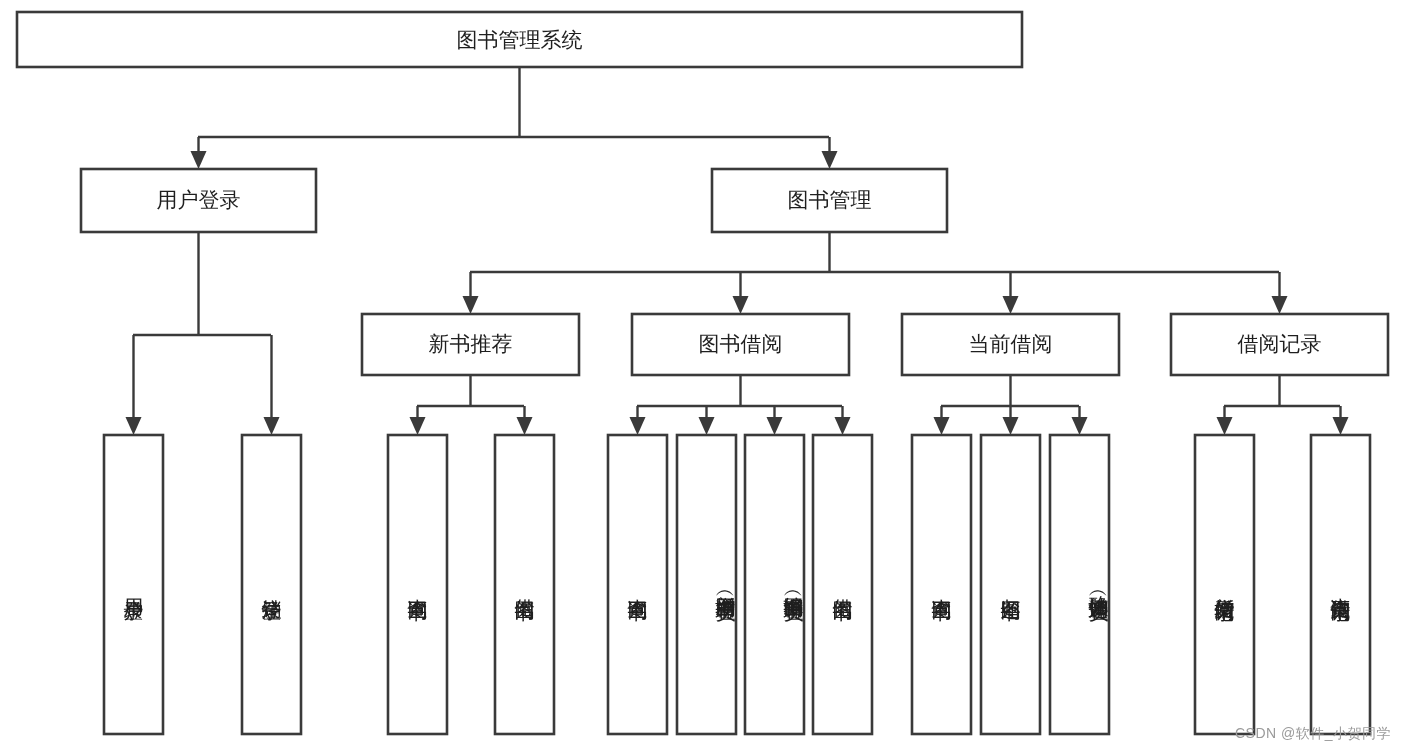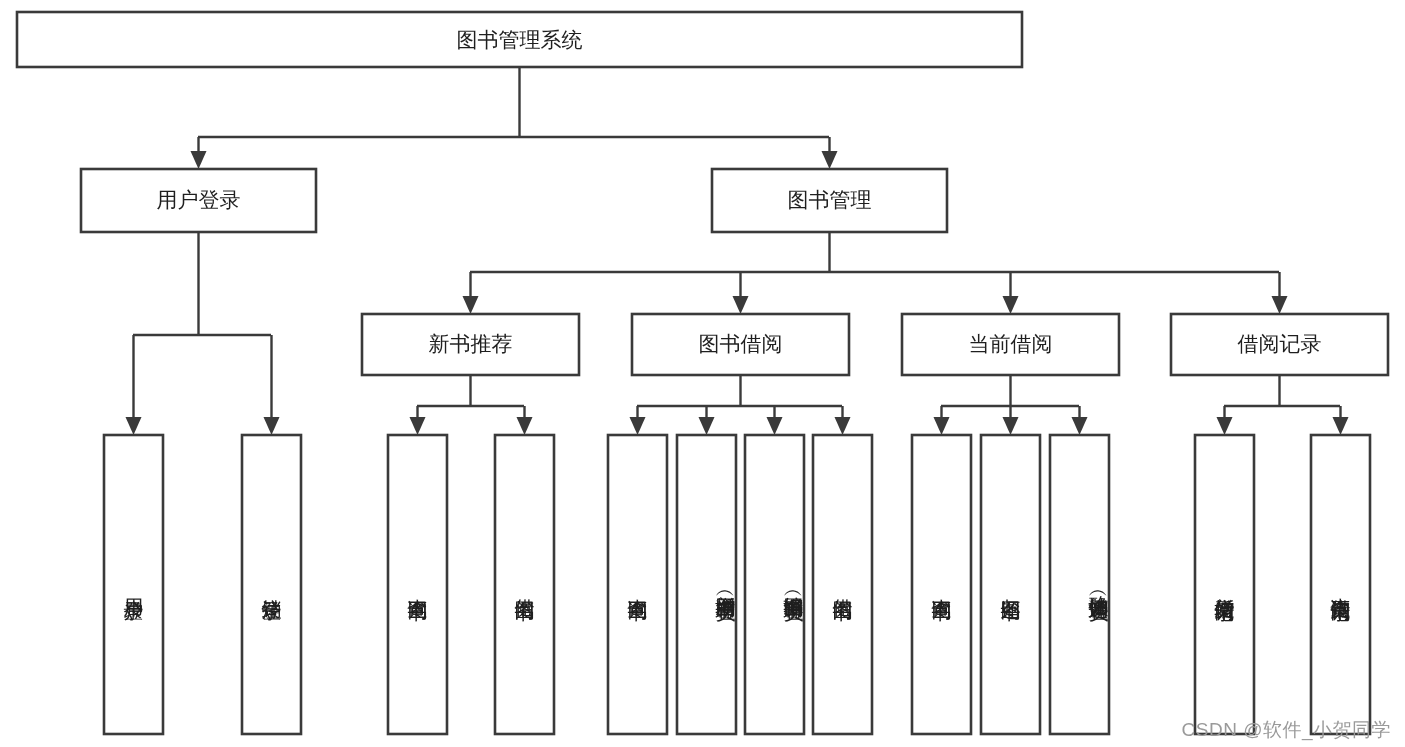--- a/index.html
+++ b/index.html
@@ -62,21 +62,21 @@
     display: flex;
     align-items: center;
     justify-content: center;
     pointer-events: none;
   }
   .watermark {
     position: absolute;
     right: 14px;
     bottom: 4px;
     font-family: "Liberation Sans", "DejaVu Sans", sans-serif;
-    font-size: 19px;
+    font-size: 14px;
     color: #9a9a9a;
     letter-spacing: 0.5px;
     white-space: nowrap;
   }
 </style>
 </head>
 <body>
 
 <div id="diagram-root">
 

